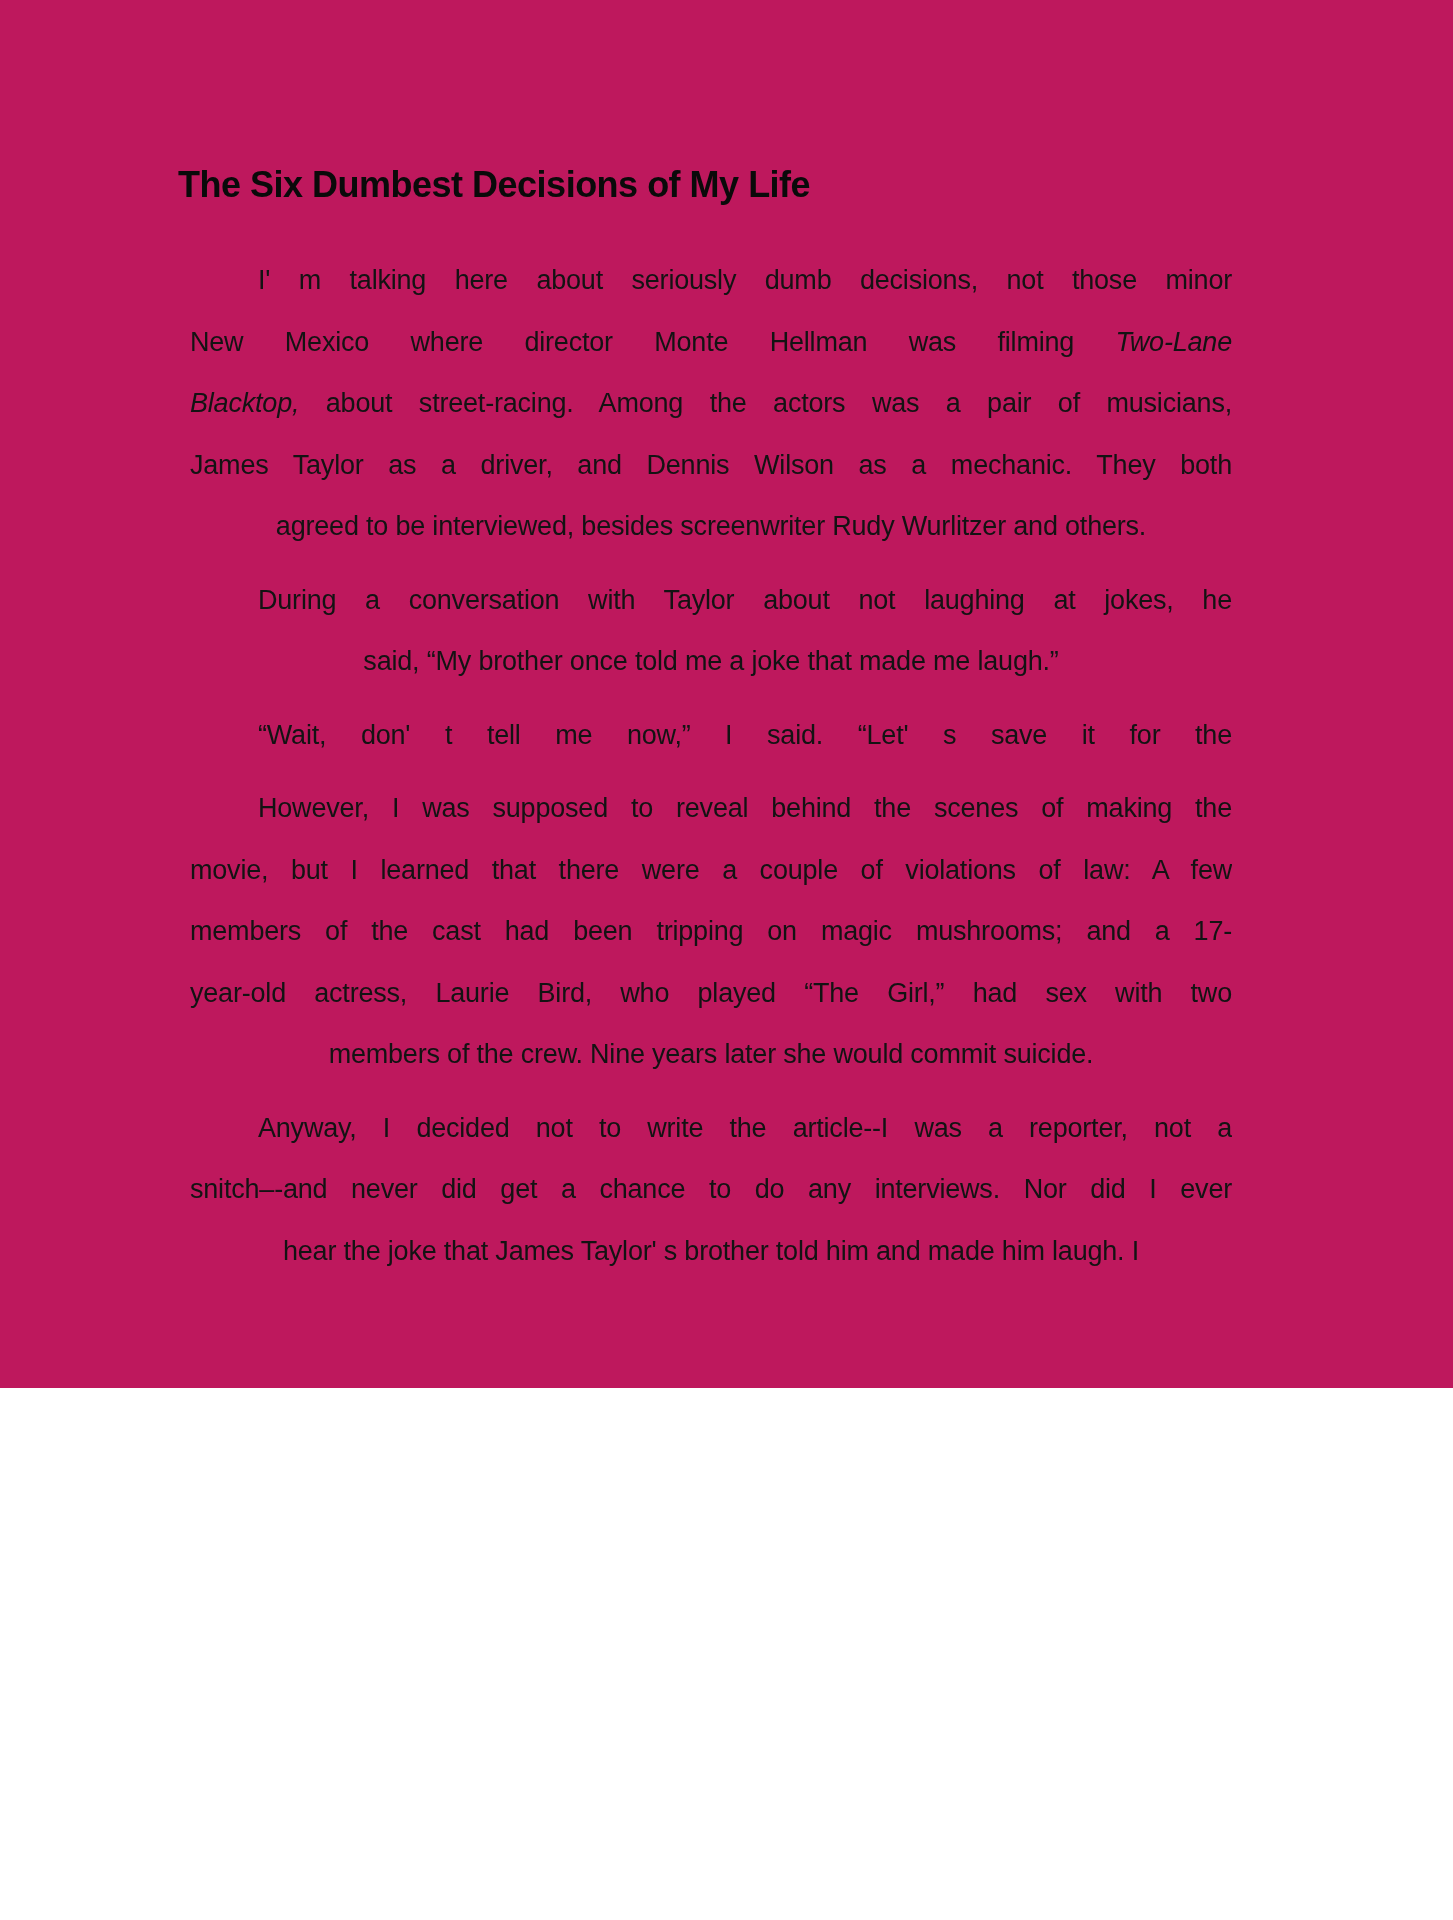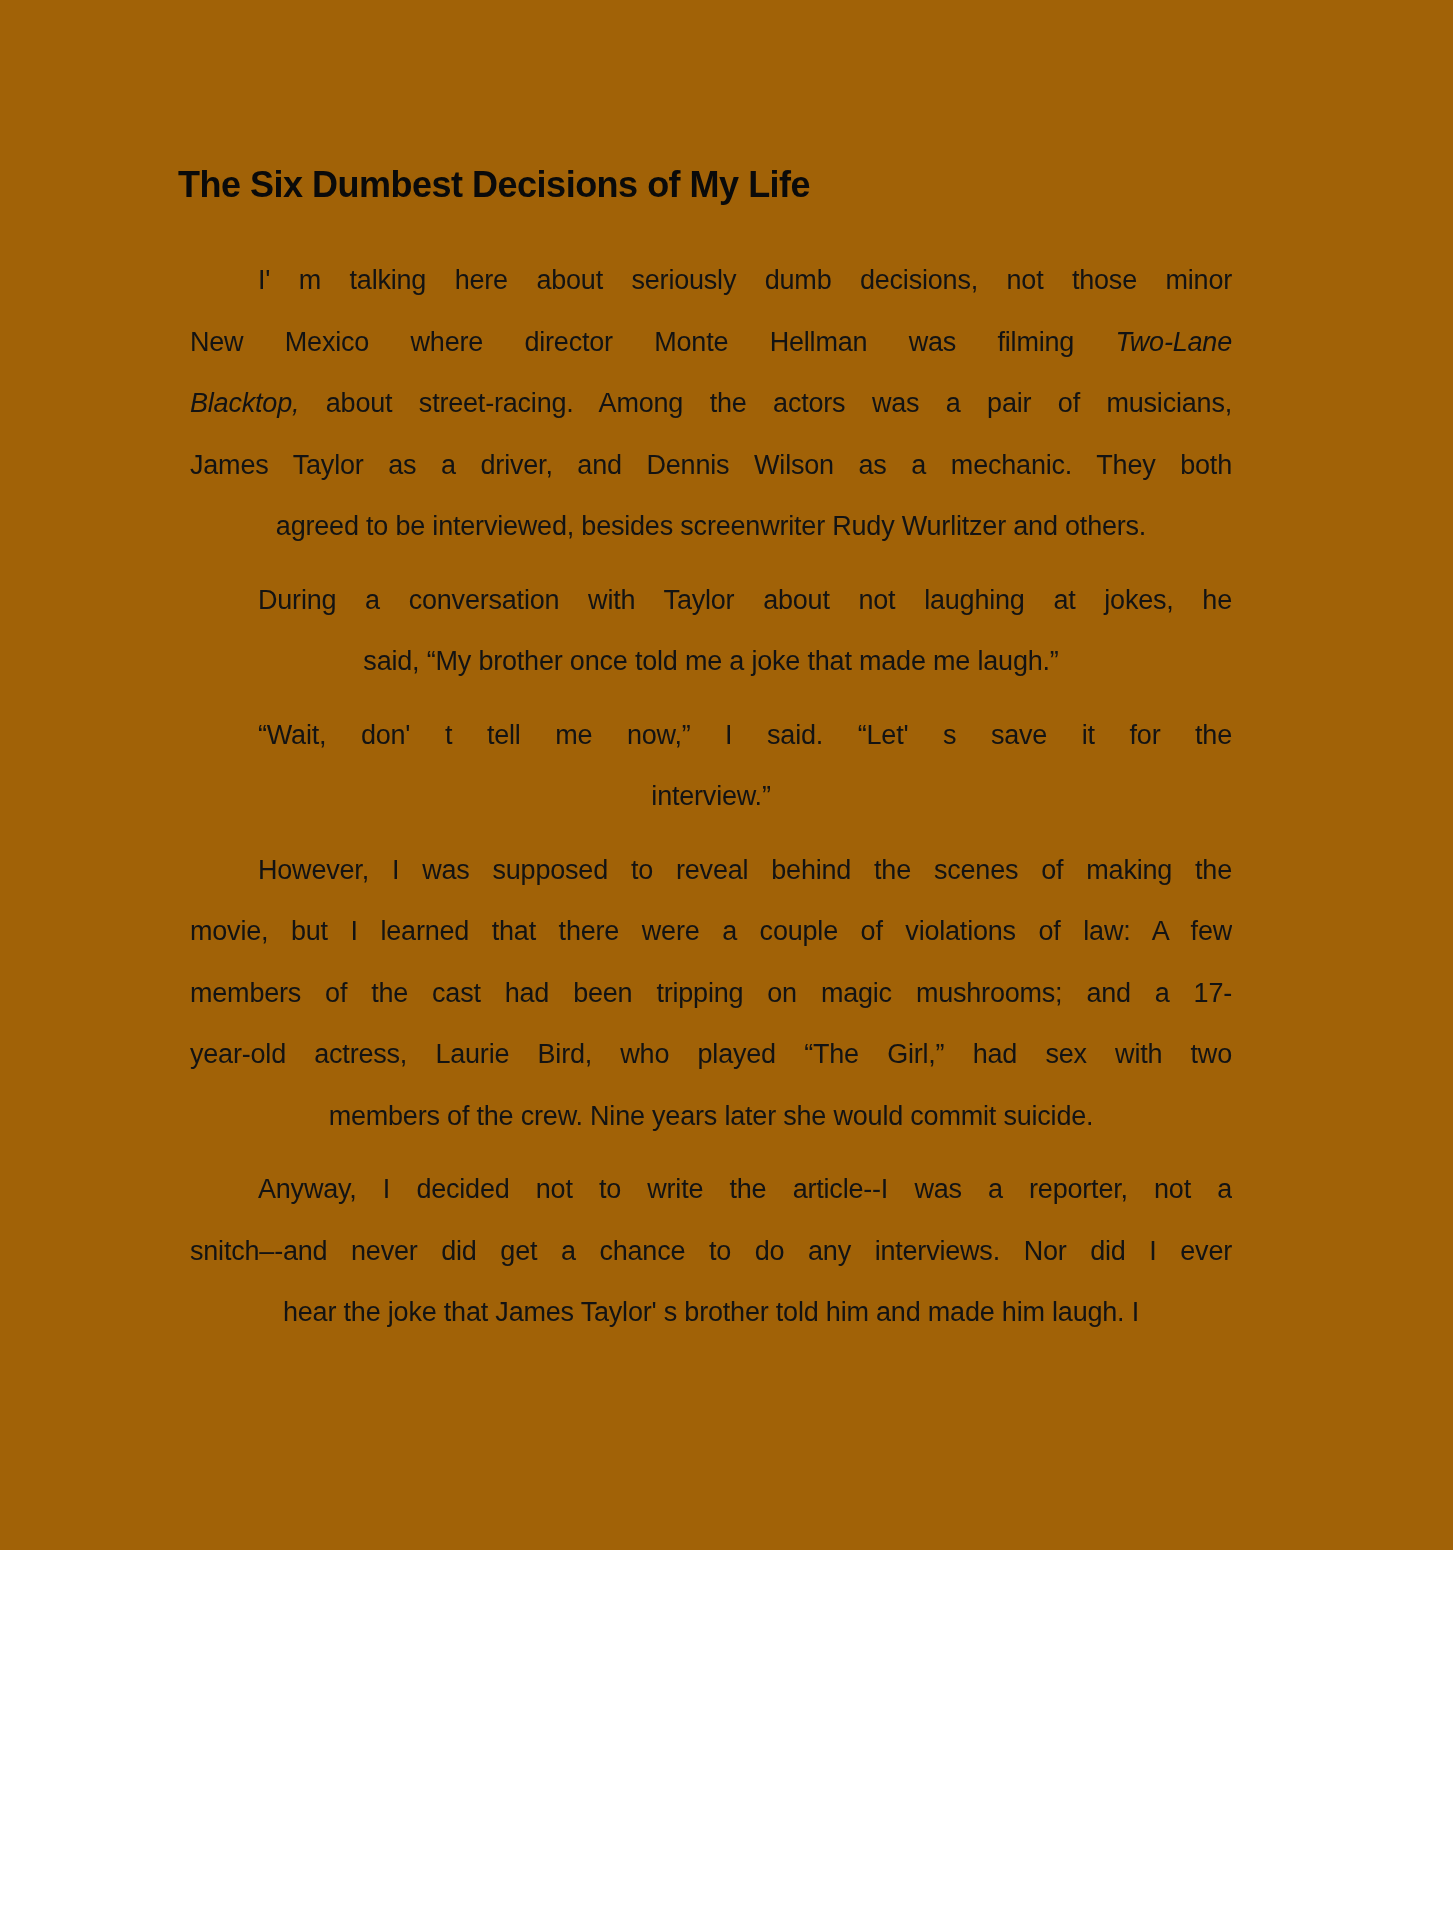--- a/index.html
+++ b/index.html
@@ -3,22 +3,22 @@
 <meta charset="utf-8">
 <style>
   html, body {
     margin: 0;
     padding: 0;
     background: #ffffff;
   }
   .page {
     position: relative;
     width: 1453px;
-    height: 1550px;
-    background: #a16207;
+    height: 1388px;
+    background: #be185d;
     font-family: "Liberation Sans", "DejaVu Sans", sans-serif;
     color: #131313;
     overflow: hidden;
   }
   .content {
     position: absolute;
     left: 178px;
     width: 1066px;
     top: 0;
   }
@@ -83,21 +83,20 @@
           <div class="line justified"><span class="seg italic">Blacktop,</span><span class="seg"> about street-racing. Among the actors was a pair of musicians,</span></div>
           <div class="line justified"><span class="seg">James Taylor as a driver, and Dennis Wilson as a mechanic. They both</span></div>
           <div class="line"><span class="seg">agreed to be interviewed, besides screenwriter Rudy Wurlitzer and others.</span></div>
         </div>
         <div class="paragraph">
           <div class="line justified indent"><span class="seg">During a conversation with Taylor about not laughing at jokes, he</span></div>
           <div class="line"><span class="seg">said, “My brother once told me a joke that made me laugh.”</span></div>
         </div>
         <div class="paragraph">
           <div class="line justified indent"><span class="seg">“Wait, don' t tell me now,” I said. “Let' s save it for the</span></div>
-          <div class="line"><span class="seg">interview.”</span></div>
         </div>
         <div class="paragraph">
           <div class="line justified indent"><span class="seg">However, I was supposed to reveal behind the scenes of making the</span></div>
           <div class="line justified"><span class="seg">movie, but I learned that there were a couple of violations of law: A few</span></div>
           <div class="line justified"><span class="seg">members of the cast had been tripping on magic mushrooms; and a 17-</span></div>
           <div class="line justified"><span class="seg">year-old actress, Laurie Bird, who played “The Girl,” had sex with two</span></div>
           <div class="line"><span class="seg">members of the crew. Nine years later she would commit suicide.</span></div>
         </div>
         <div class="paragraph">
           <div class="line justified indent"><span class="seg">Anyway, I decided not to write the article--I was a reporter, not a</span></div>

